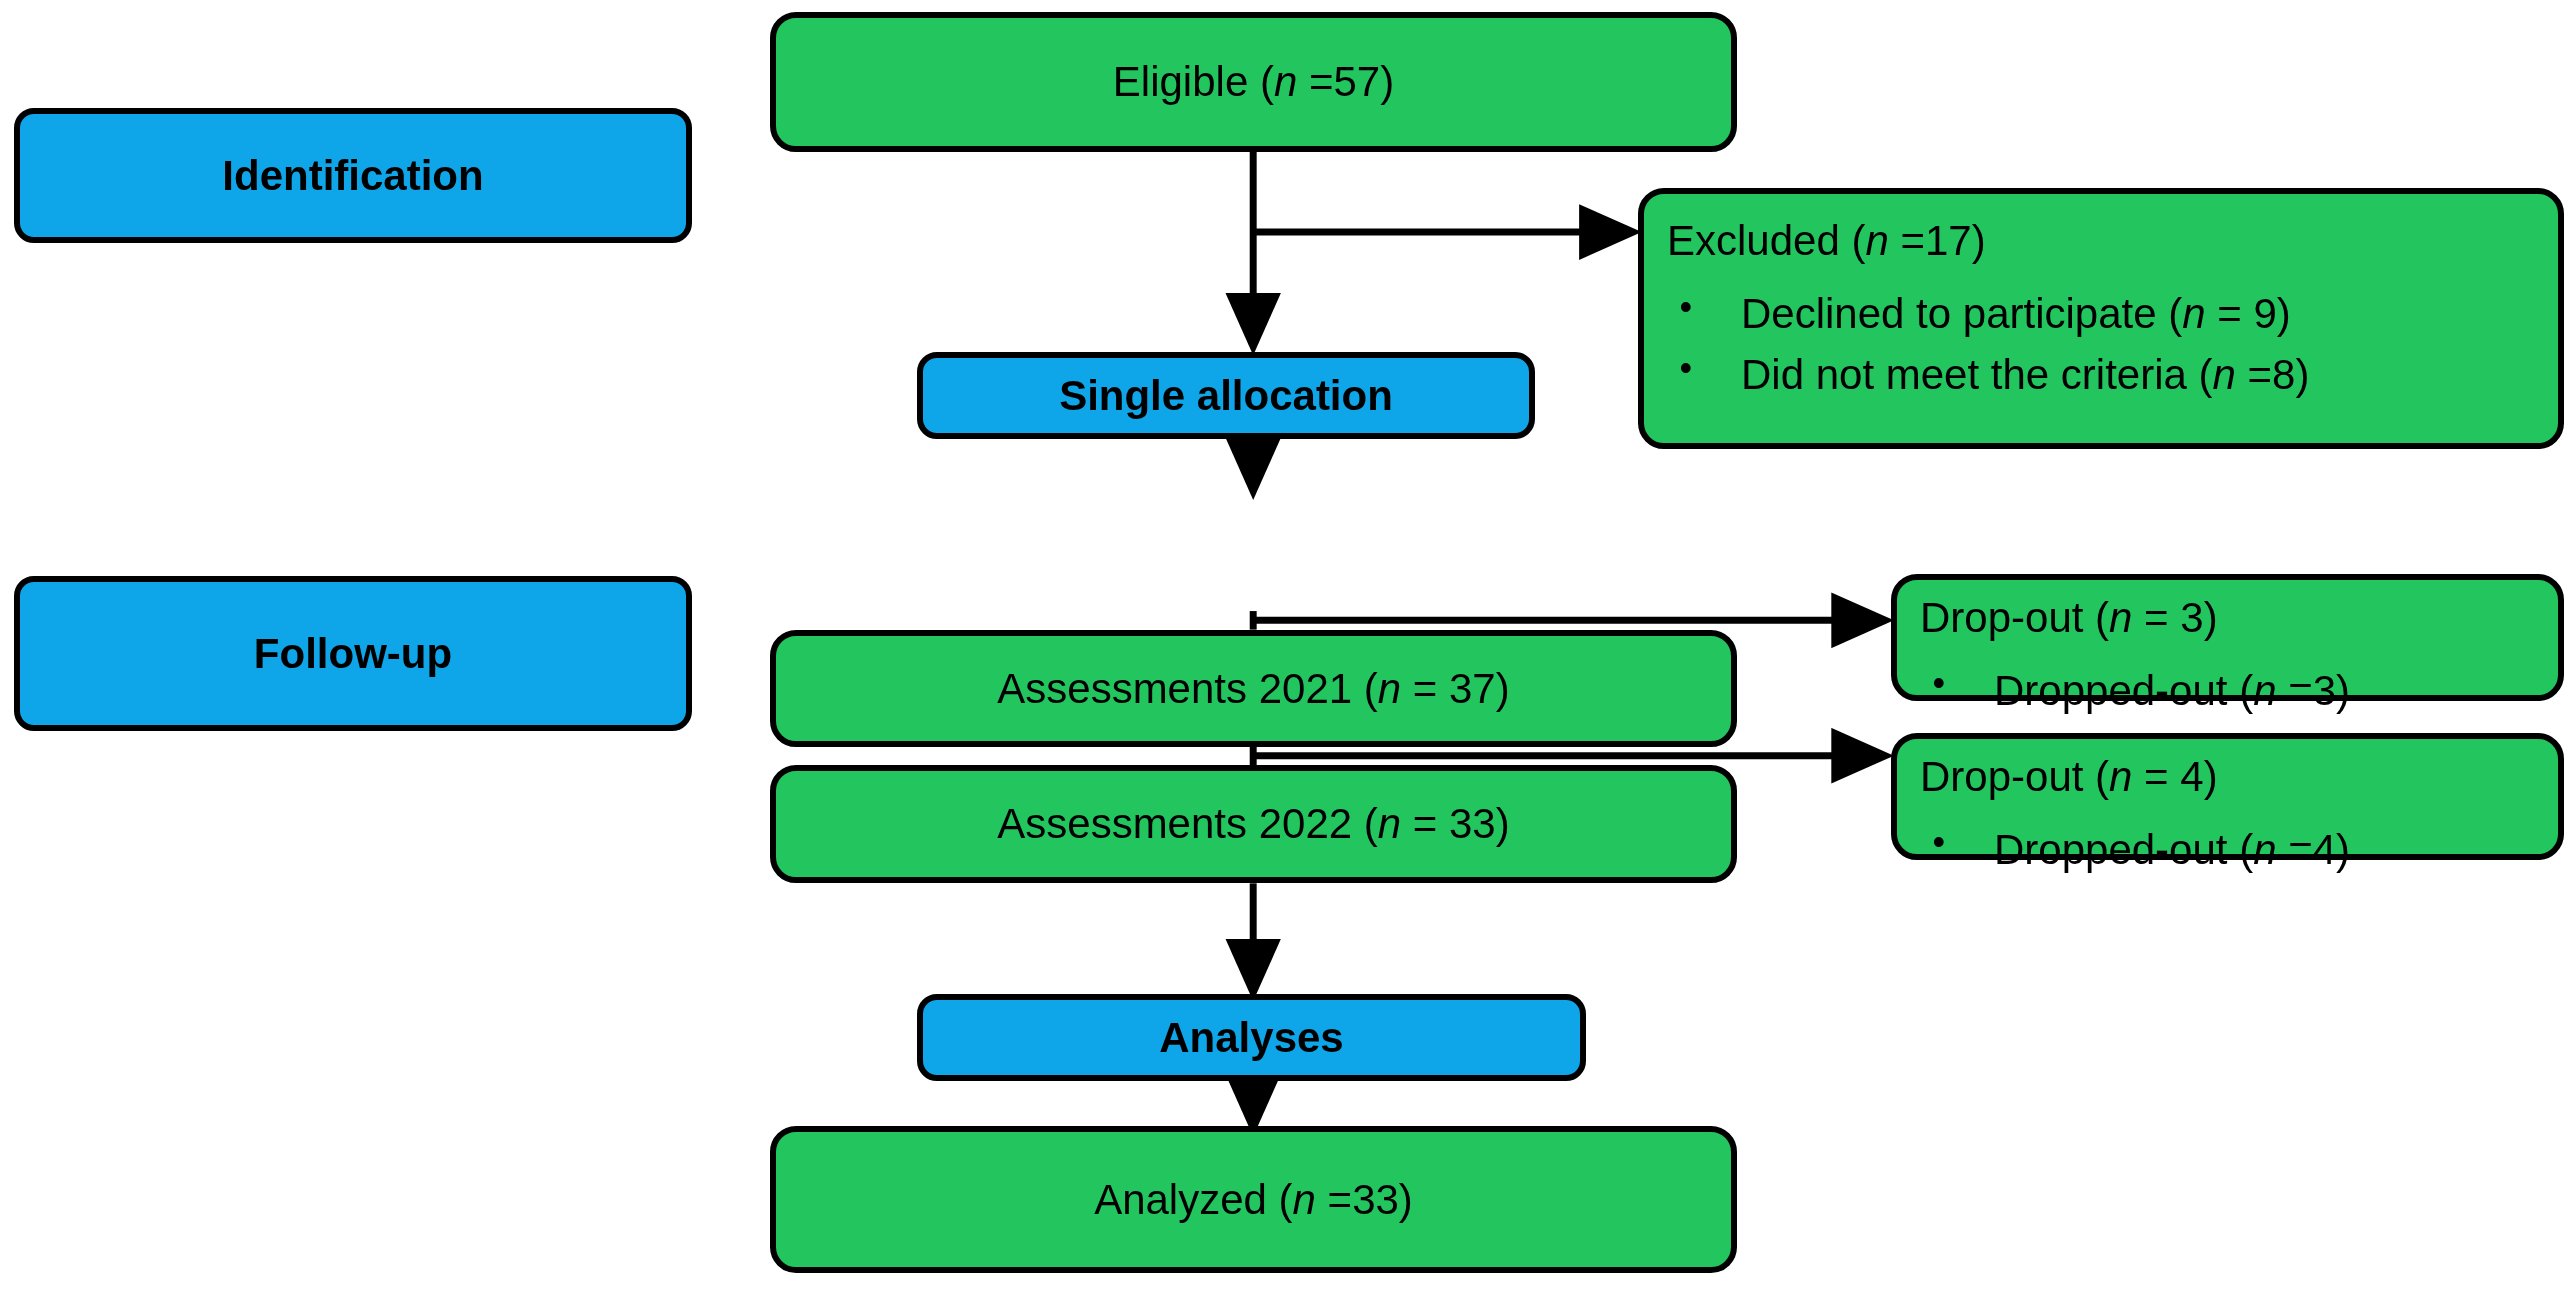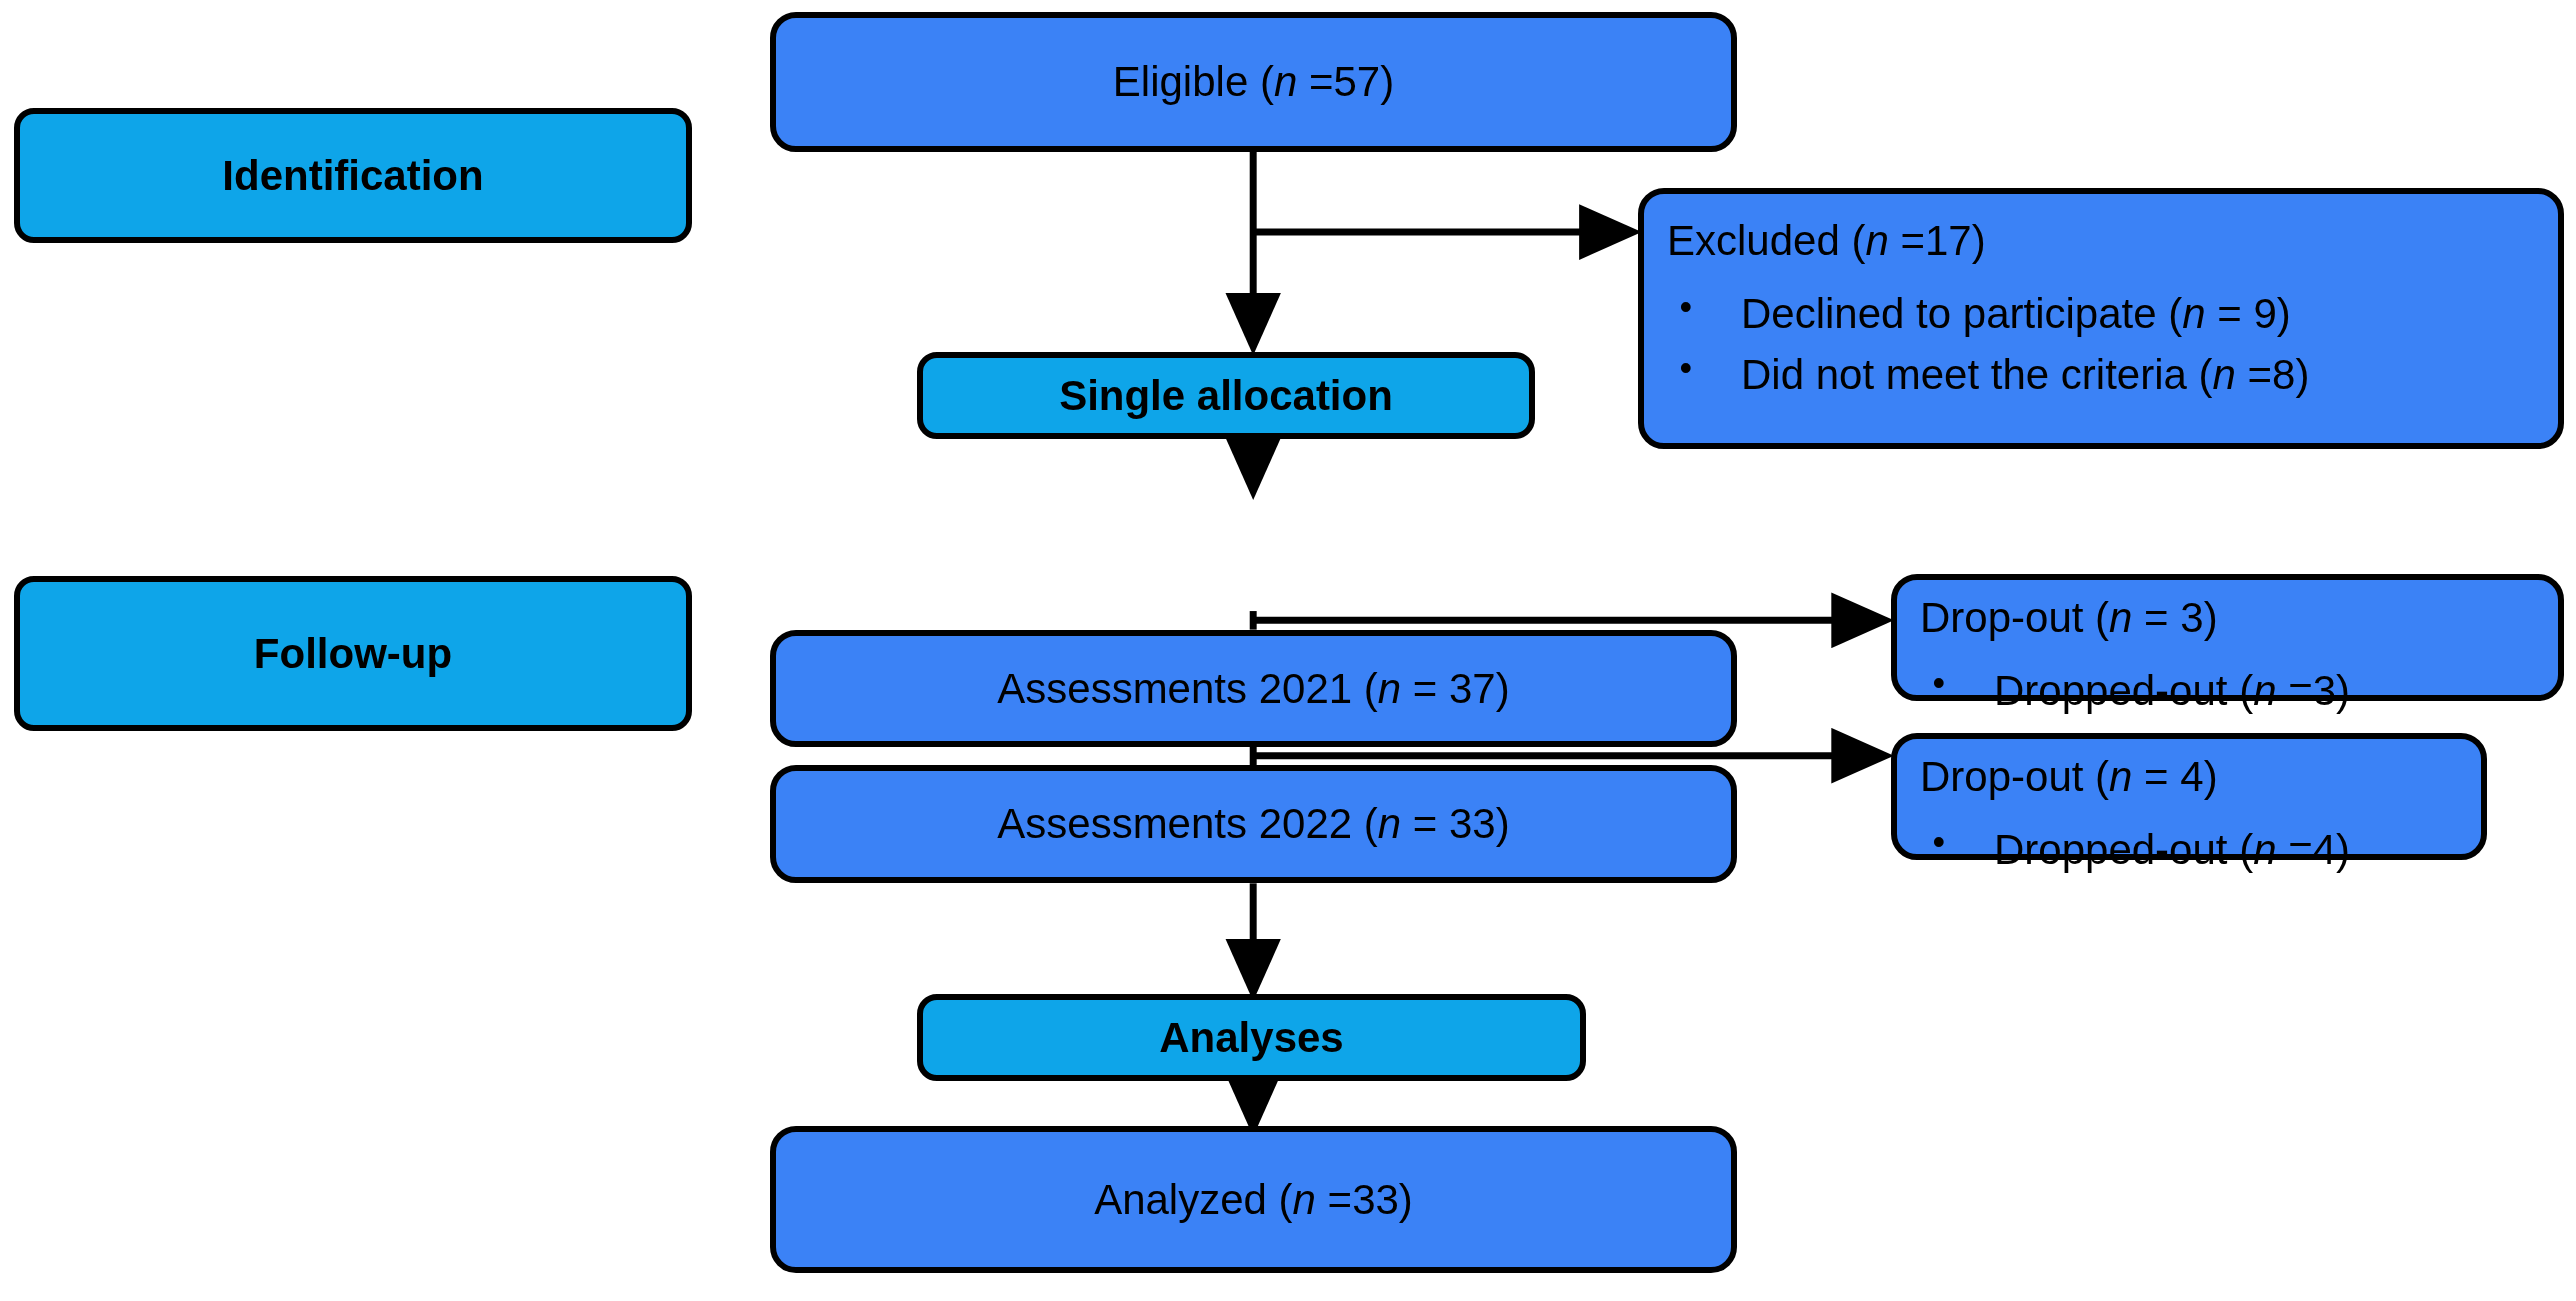--- a/index.html
+++ b/index.html
@@ -13,21 +13,21 @@
     height: 1301px;
     background: #ffffff;
     font-family: "Liberation Sans", sans-serif;
     overflow: hidden;
   }
   .box {
     position: absolute;
     box-sizing: border-box;
     border: 6.2px solid #000000;
     border-radius: 26px;
-    background: #3b82f6;
+    background: #22c55e;
     display: flex;
     align-items: center;
     justify-content: center;
     text-align: center;
     color: #000000;
     font-size: 42px;
     line-height: 1.28;
   }
   .box.stage {
     background: #0ea5e9;
@@ -136,21 +136,21 @@
     <span><span>Assessments 2022 (</span><i class="ital">n</i><span> = 33)</span></span>
   </div>
 
   <div class="box left-align" style="left:1891px; top:574px; width:673px; height:127px; padding-top:10.8px;">
     <span class="hdr"><span>Drop-out (</span><i class="ital">n</i><span> = 3)</span></span>
     <ul class="bullets">
       <li><span>Dropped-out (</span><i class="ital">n</i><span> =3)</span></li>
     </ul>
   </div>
 
-  <div class="box left-align" style="left:1891px; top:733px; width:596px; height:127px; padding-top:10.8px;">
+  <div class="box left-align" style="left:1891px; top:733px; width:673px; height:127px; padding-top:10.8px;">
     <span class="hdr"><span>Drop-out (</span><i class="ital">n</i><span> = 4)</span></span>
     <ul class="bullets">
       <li><span>Dropped-out (</span><i class="ital">n</i><span> =4)</span></li>
     </ul>
   </div>
 
   <div class="box stage" style="left:917px; top:994px; width:669px; height:87px;">
     <span>Analyses</span>
   </div>
 

